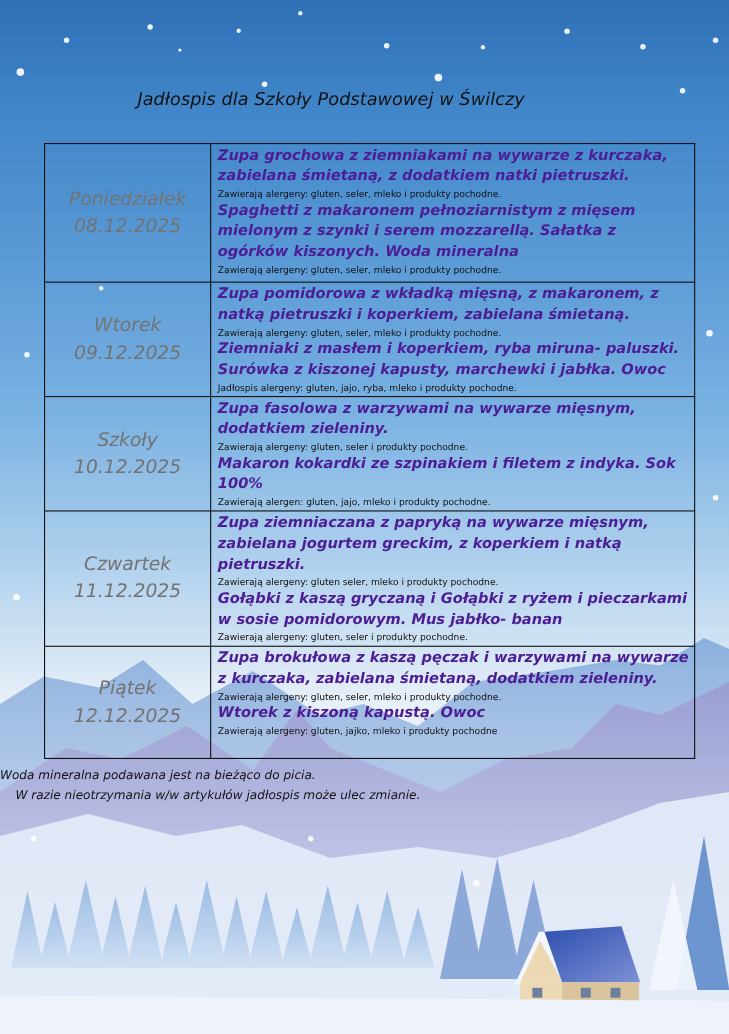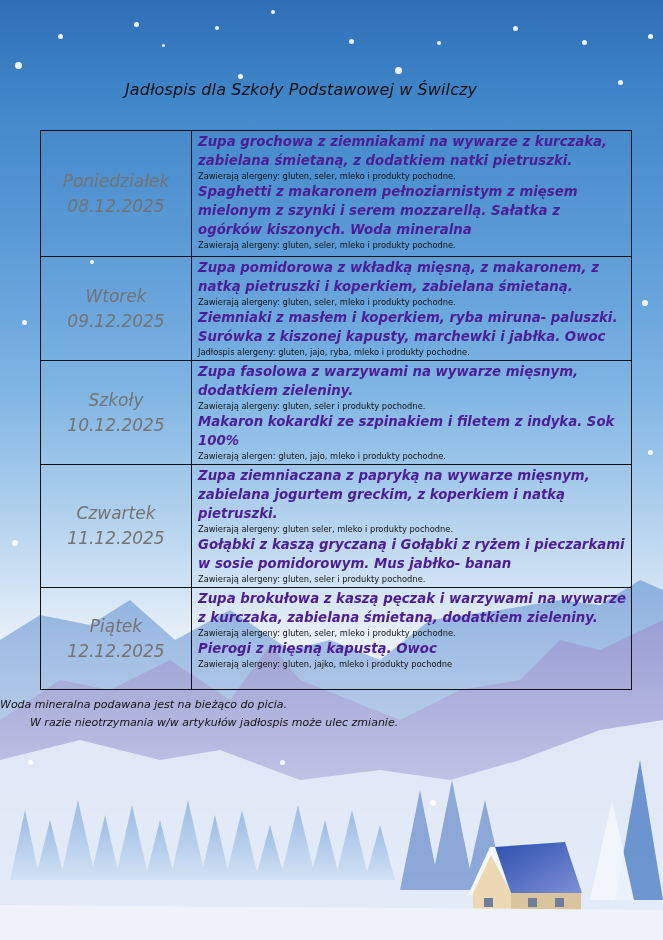--- a/index.html
+++ b/index.html
@@ -28,21 +28,21 @@
   .dish {
     font-weight:bold; font-style:italic; font-size:13.3px; line-height:19px; color:#4c1d95;
   }
   .allergen {
     font-size:8.3px; line-height:12px; color:#111;
   }
   .notes {
     position:absolute; top:696px; left:0; width:663px; text-align:left;
     font-style:italic; font-size:11px; line-height:18px; color:#111;
   }
-  .notes div:nth-child(2){ padding-left:30px; }
+  .notes div:nth-child(2){ padding-left:14px; }
 </style>
 </head>
 <body>
 
 <div class="bg-layer">
   <svg width="663" height="940" viewBox="0 0 663 940" xmlns="http://www.w3.org/2000/svg">
     <defs>
       <linearGradient id="mtn" x1="0" y1="0" x2="0" y2="1">
         <stop offset="0" stop-color="#7fa8da"></stop>
         <stop offset="0.5" stop-color="#b9cbea"></stop>
@@ -185,21 +185,21 @@
         </td>
       </tr>
       <tr style="height:102px">
         <td class="day">
           <div>Piątek</div>
           <div>12.12.2025</div>
         </td>
         <td class="meals">
           <div class="dish">Zupa brokułowa z kaszą pęczak i warzywami na wywarze z kurczaka, zabielana śmietaną, dodatkiem zieleniny.</div>
           <div class="allergen">Zawierają alergeny: gluten, seler, mleko i produkty pochodne.</div>
-          <div class="dish">Pierogi z mięsną kapustą. Owoc</div>
+          <div class="dish">Wtorek z kiszoną kapustą. Owoc</div>
           <div class="allergen">Zawierają alergeny: gluten, jajko, mleko i produkty pochodne</div>
         </td>
       </tr>
     </tbody>
   </table>
 
   <div class="notes">
     <div>Woda mineralna podawana jest na bieżąco do picia.</div>
     <div>W razie nieotrzymania w/w artykułów jadłospis może ulec zmianie.</div>
   </div>

